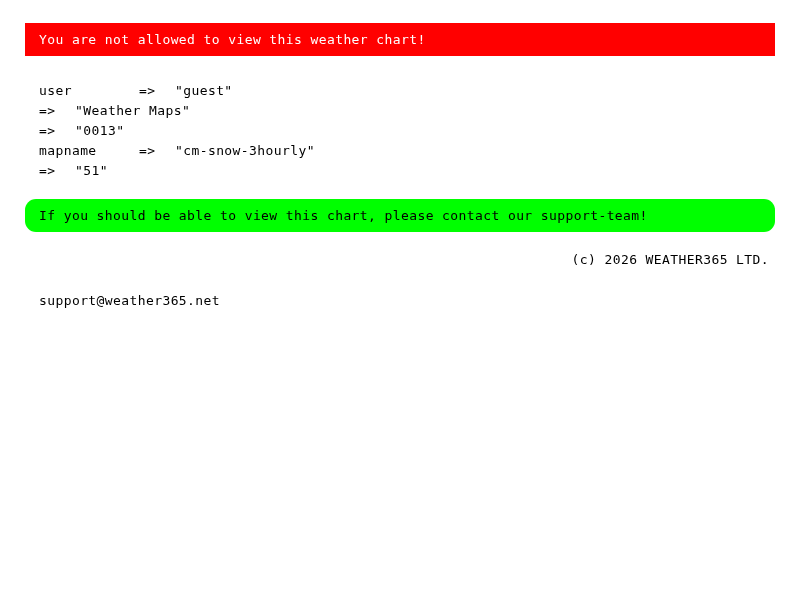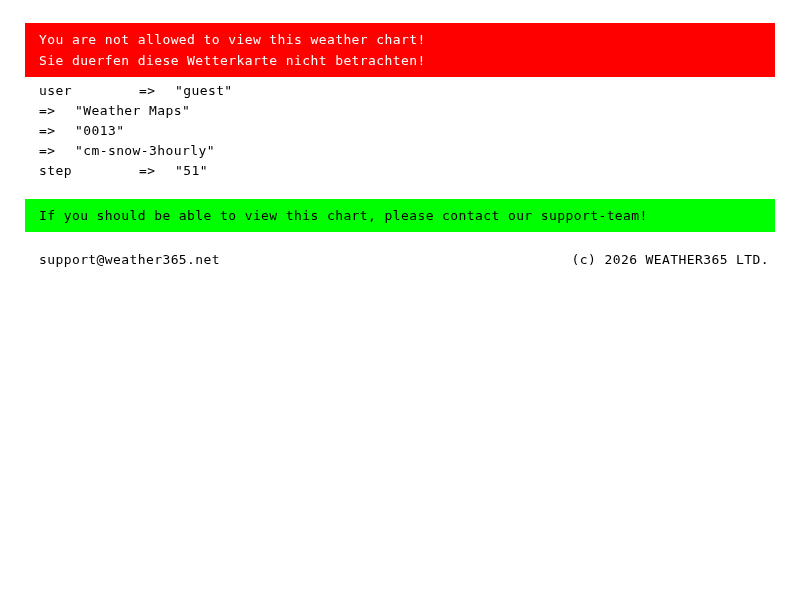--- a/index.html
+++ b/index.html
@@ -33,20 +33,21 @@
   .banner-error {
     top: 23px;
     background: #ff0000;
     color: #ffffff;
   }
 
   .banner-ok {
     top: 199px;
     background: #00ff00;
     color: #000000;
+    border-radius: 11px;
   }
 
   .banner-line {
     padding-left: 14px;
     line-height: 21px;
     white-space: pre;
     font-size: 13px;
     letter-spacing: 0.4px;
   }
 
@@ -90,52 +91,52 @@
     letter-spacing: 0.4px;
   }
 
   .footer-right {
     text-align: right;
   }
 
   a.mail {
     color: #000000;
     text-decoration: none;
+    margin-top: 41px;
   }
 </style>
 </head>
 <body>
 
 <div class="page">
 
   <div class="banner banner-error">
     <div class="banner-line">You are not allowed to view this weather chart!</div>
-    <div class="banner-line">Sie duerfen diese Wetterkarte nicht betrachten!</div>
   </div>
 
   <div class="details">
     <div class="detail-row">
       <span class="detail-key">user</span>
       <span class="detail-arrow">=&gt;</span>
       <span class="detail-val">"guest"</span>
     </div>
     <div class="detail-row">
       <span class="detail-arrow">=&gt;</span>
       <span class="detail-val">"Weather Maps"</span>
     </div>
     <div class="detail-row">
       <span class="detail-arrow">=&gt;</span>
       <span class="detail-val">"0013"</span>
     </div>
     <div class="detail-row">
+      <span class="detail-key">mapname</span>
       <span class="detail-arrow">=&gt;</span>
       <span class="detail-val">"cm-snow-3hourly"</span>
     </div>
     <div class="detail-row">
-      <span class="detail-key">step</span>
       <span class="detail-arrow">=&gt;</span>
       <span class="detail-val">"51"</span>
     </div>
   </div>
 
   <div class="banner banner-ok">
     <div class="banner-line">If you should be able to view this chart, please contact our support-team!</div>
   </div>
 
   <div class="footer">

